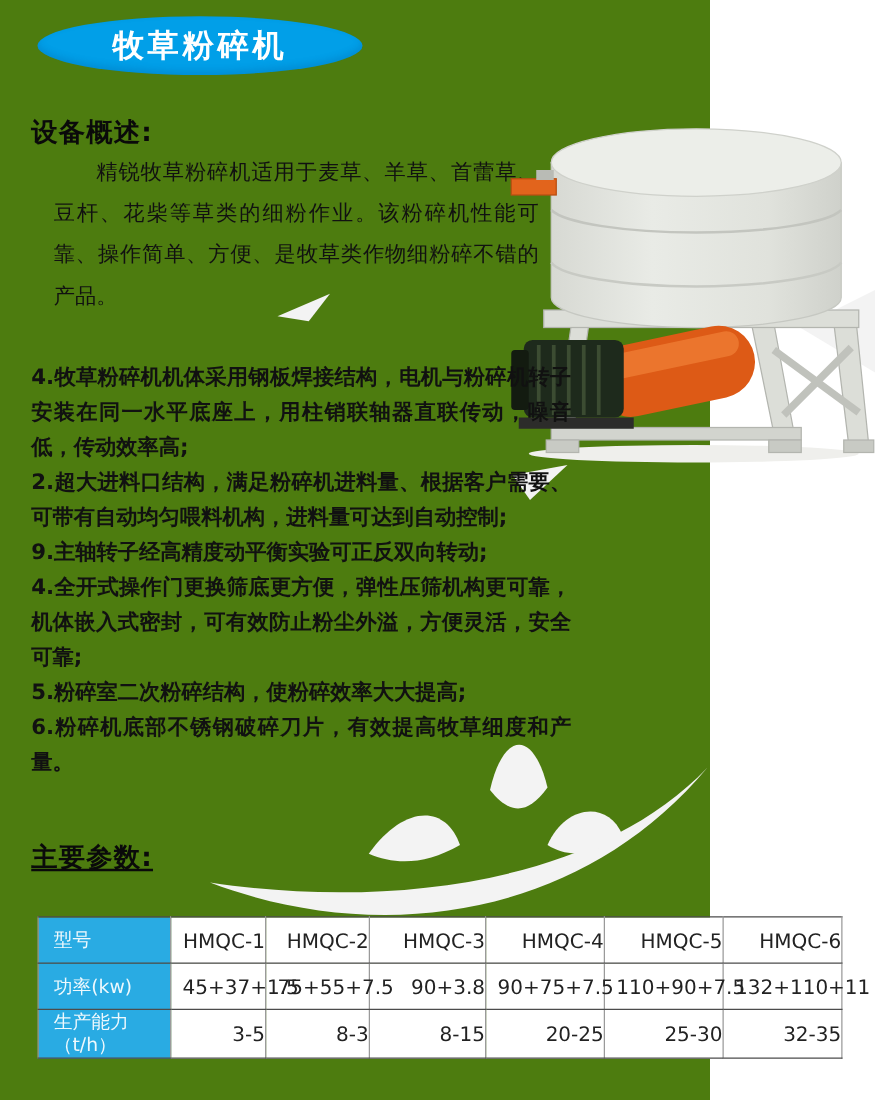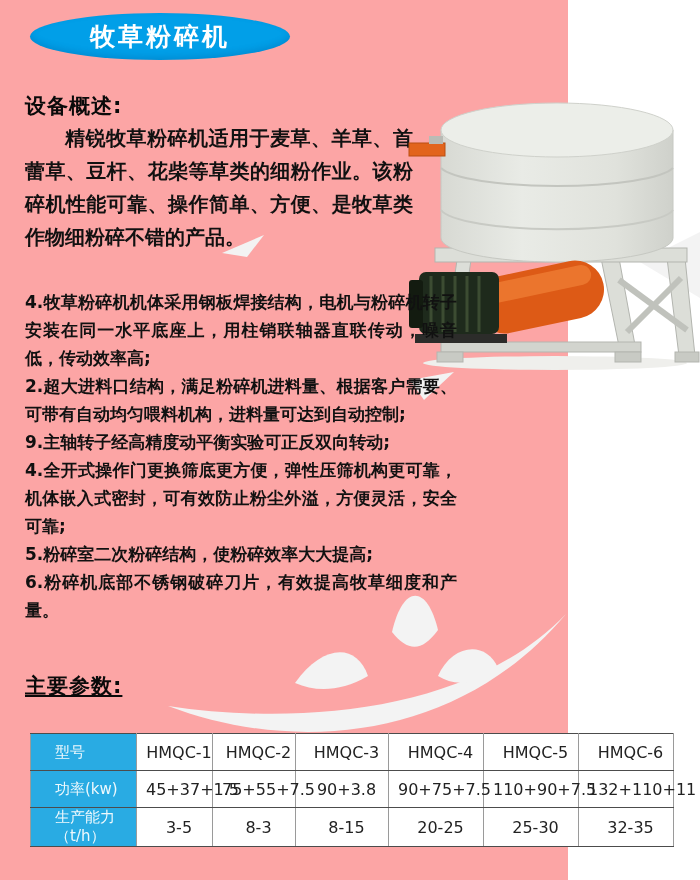--- a/index.html
+++ b/index.html
@@ -1,50 +1,50 @@
 <!DOCTYPE html>
 <html><head>
 <meta charset="utf-8">
 <style>
   * { margin: 0; padding: 0; box-sizing: border-box; }
   html, body { width: 700px; height: 880px; background: #ffffff; overflow: hidden;
     font-family: "DejaVu Sans", "Liberation Sans", sans-serif; }
-  .page { position: relative; width: 568px; height: 880px; background: #fca5a5; }
+  .page { position: relative; width: 568px; height: 880px; background: #4d7c0f; }
 
   .watermark { position: absolute; inset: 0; z-index: 0; pointer-events: none; }
 
   .badge { position: absolute; left: 30px; top: 13px; width: 260px; height: 47px;
     border-radius: 50%; display: flex; align-items: center; justify-content: center;
     box-shadow: inset 0 -3px 6px rgba(0,60,120,0.18); }
   .badge-label { color: #ffffff; font-weight: bold; font-size: 25px; letter-spacing: 3px; }
 
   .heading { position: absolute; left: 25px; font-size: 21px; font-weight: bold;
     color: #0a0a0a; letter-spacing: 1px; }
   .h-overview { top: 92px; text-align: center; }
   .h-features { top: 252px; }
   .h-params   { top: 672px; text-decoration: underline; }
 
-  .overview-p { position: absolute; left: 25px; top: 122px; width: 388px;
-    font-size: 20px; font-weight: bold; color: #111; line-height: 33px;
+  .overview-p { position: absolute; left: 43px; top: 122px; width: 388px;
+    font-size: 17px; font-weight: normal; color: #111; line-height: 33px;
     text-indent: 2em; text-align: justify; z-index: 1; }
 
   .features { position: absolute; left: 25px; top: 288px; width: 432px; z-index: 1; }
   .feature-item { font-size: 17px; font-weight: bold; color: #111; line-height: 28px;
     text-align: justify; }
 
   .photo { position: absolute; left: 405px; top: 90px; width: 295px; height: 285px; z-index: 1; }
 
   .params-table { position: absolute; left: 30px; top: 733px; width: 643px; z-index: 1;
     border-collapse: collapse; table-layout: fixed; }
   .params-table th, .params-table td { height: 37px; border: 1px solid #9a9a9a;
     border-top: 1px solid #4c4c4c; border-bottom: 1px solid #4c4c4c; vertical-align: middle; }
   .params-table th { background: #29abe3; color: rgba(255,255,255,0.92);
-    font-weight: normal; font-size: 15px; text-align: left; padding-left: 24px; margin-top: 32px; }
+    font-weight: normal; font-size: 15px; text-align: left; padding-left: 12px; margin-top: 32px; }
   .params-table td { background: #ffffff; color: #222; font-size: 16px;
-    text-align: center; padding-left: 9px; font-weight: normal; margin-left: 45px; }
+    text-align: right; padding-left: 9px; font-weight: normal; margin-left: 45px; }
 </style>
 </head>
 <body>
 
 <div class="page">
 
   <svg class="watermark" width="700" height="880" viewBox="0 0 700 880" aria-hidden="true">
     <g fill="#f3f3f3">
       <path d="M222,253 L264,235 L247,257 Z"></path>
       <path d="M700,232 L640,262 L700,298 Z"></path>

